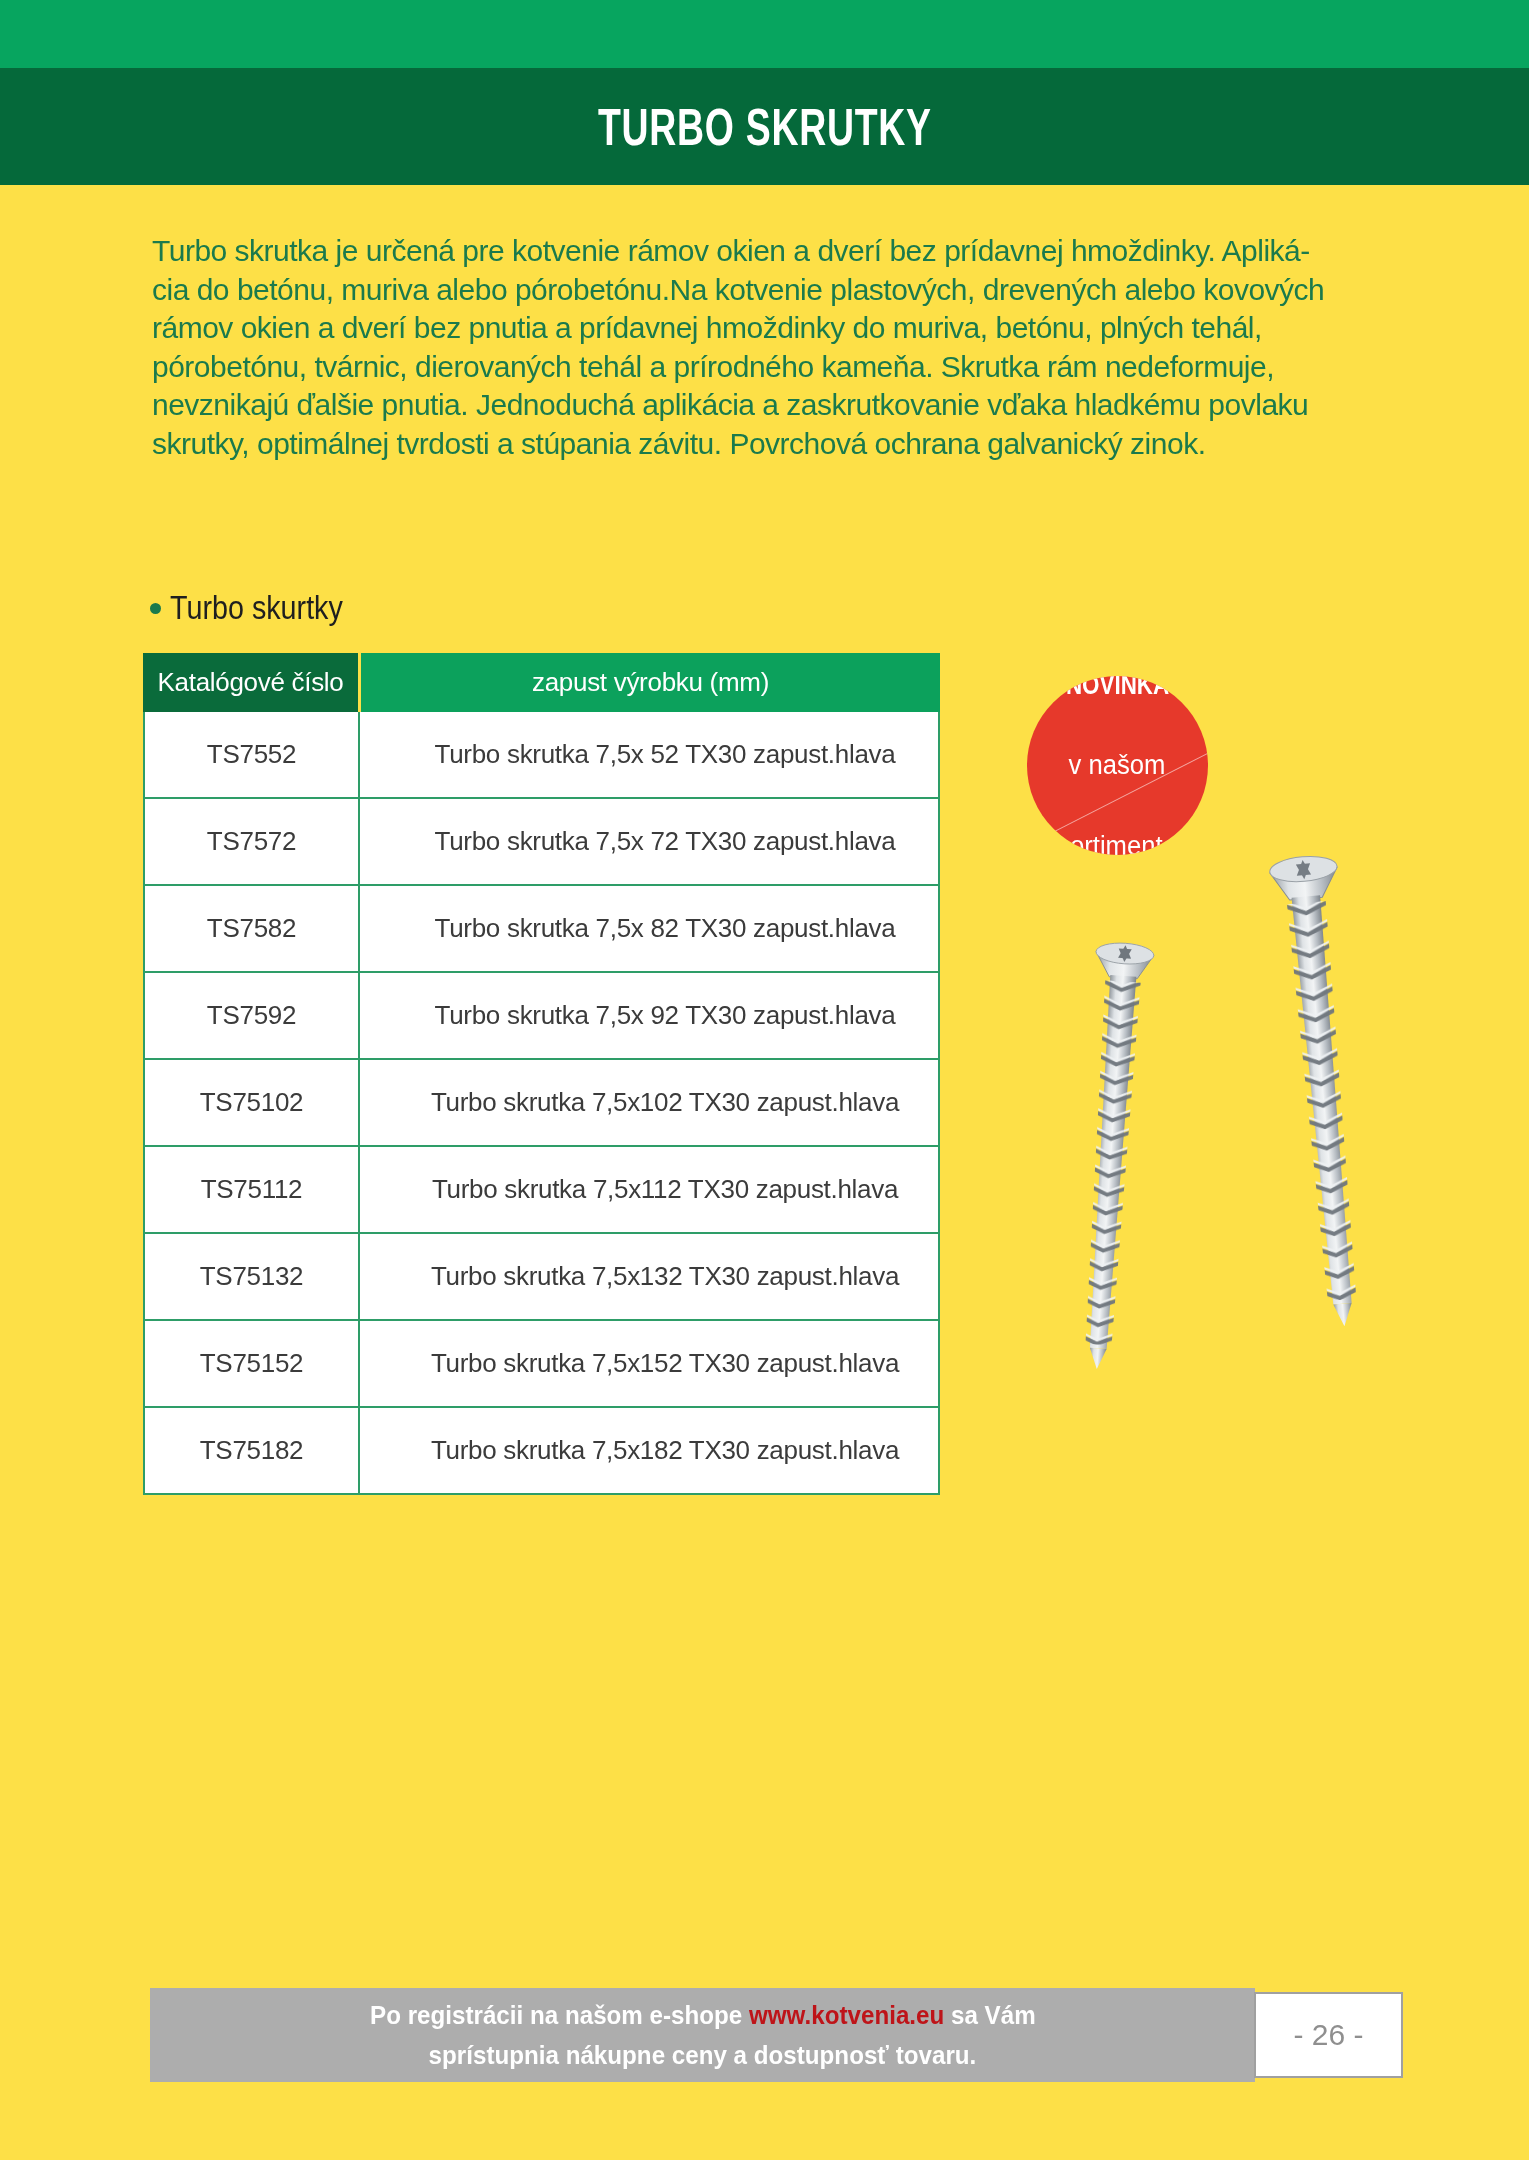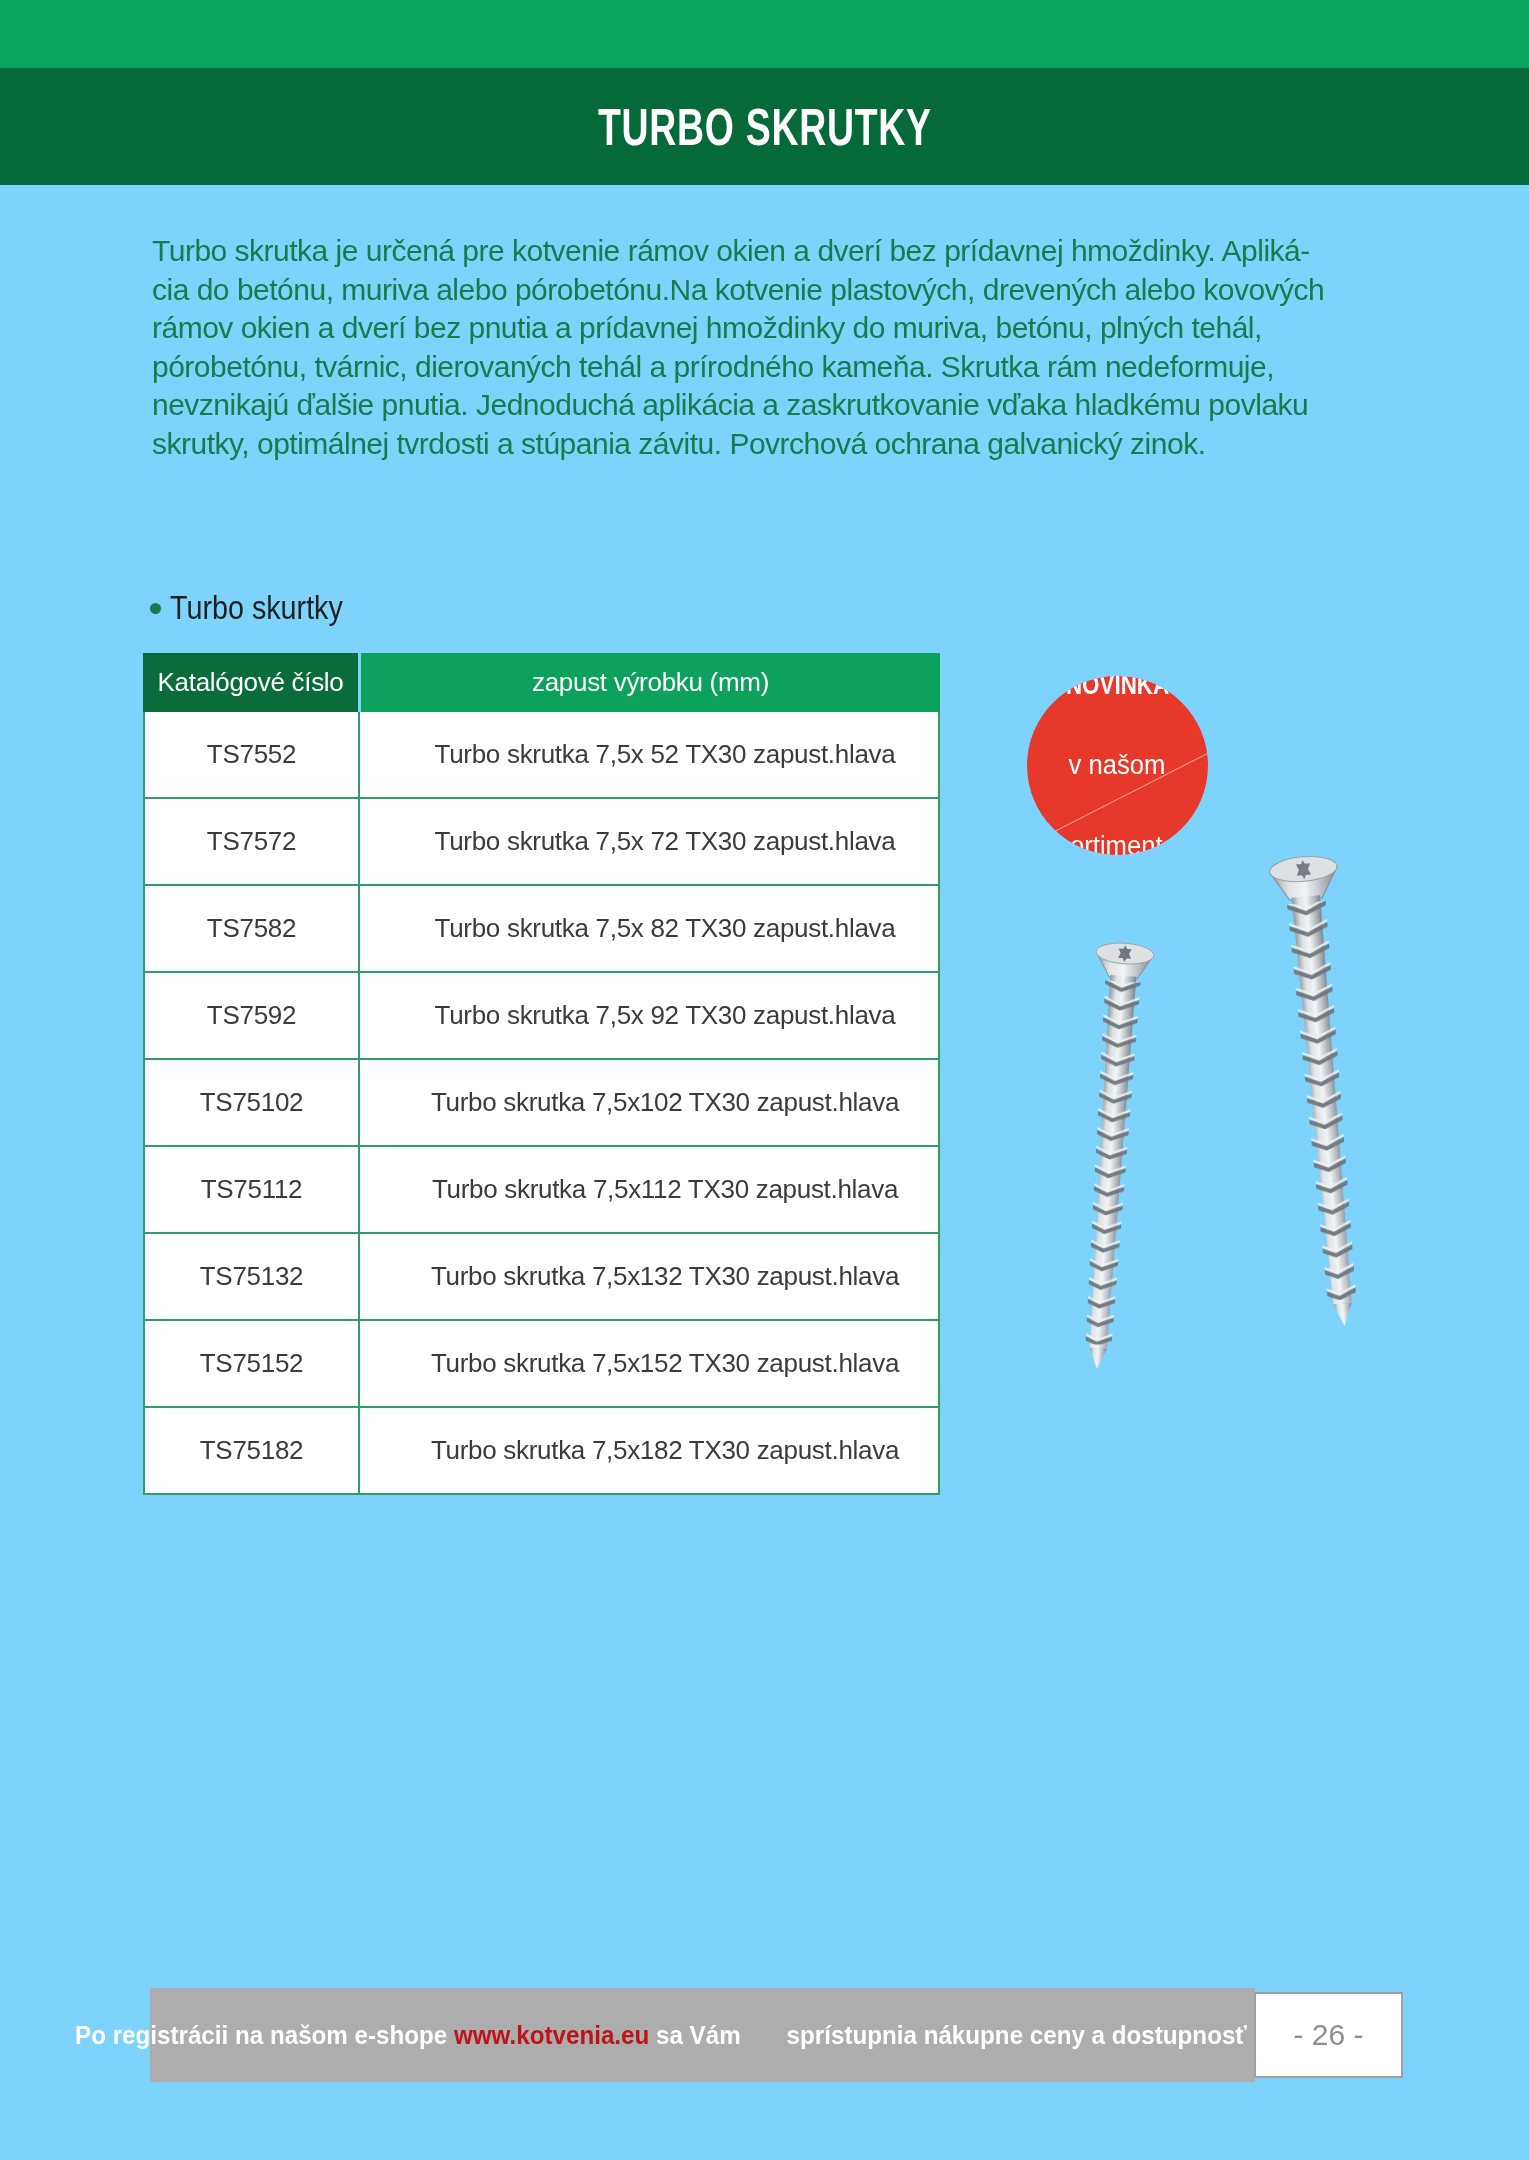--- a/index.html
+++ b/index.html
@@ -1,19 +1,19 @@
 <!DOCTYPE html>
 <html><head>
 <meta charset="utf-8">
 <style>
   html,body{margin:0;padding:0;background:#ffffff;}
   .page{
     position:relative;
     width:1529px;height:2160px;
-    background:#7dd3fc;
+    background:#fde047;
     overflow:hidden;
     font-family:"Liberation Sans", sans-serif;
   }
 
   
   .strip-top{position:absolute;left:0;top:0;width:1529px;height:68px;background:#07a55f;}
   .title-band{
     position:absolute;left:0;top:68px;width:1529px;height:117px;background:#05693a;
     display:flex;align-items:center;justify-content:center;
   }
@@ -70,21 +70,21 @@
   }
 
   
   .screw{position:absolute;}
   .screw-left{left:1084px;top:938px;transform:rotate(4deg);transform-origin:50% 0;}
   .screw-right{left:1256px;top:853px;transform:rotate(-5deg);transform-origin:50% 0;}
 
   
   .footer-bar{
     position:absolute;left:150px;top:1988px;width:1105px;height:94px;background:#adadad;
-    display:flex;flex-direction:row;align-items:center;justify-content:center;
+    display:flex;flex-direction:column;align-items:center;justify-content:center;
     color:#ffffff;font-weight:700;font-size:26px;line-height:40px;text-align:center;
   }
   .footer-lines{display:inline-block;transform:scaleX(0.93);white-space:nowrap;}
   .footer-link{color:#be1419;}
   .page-num-box{
     position:absolute;left:1254px;top:1992px;width:149px;height:86px;
     background:#ffffff;border:2px solid #a0a0a0;box-sizing:border-box;
     display:flex;align-items:center;justify-content:center;
     color:#8f8f8f;font-size:30px;
   }

